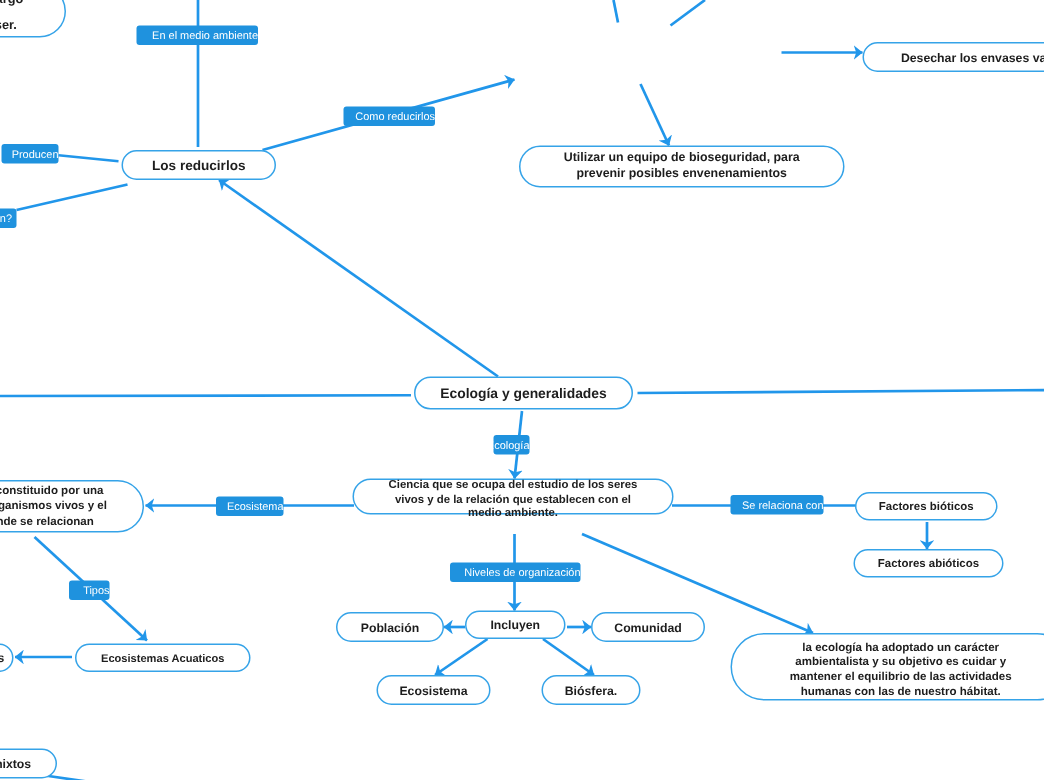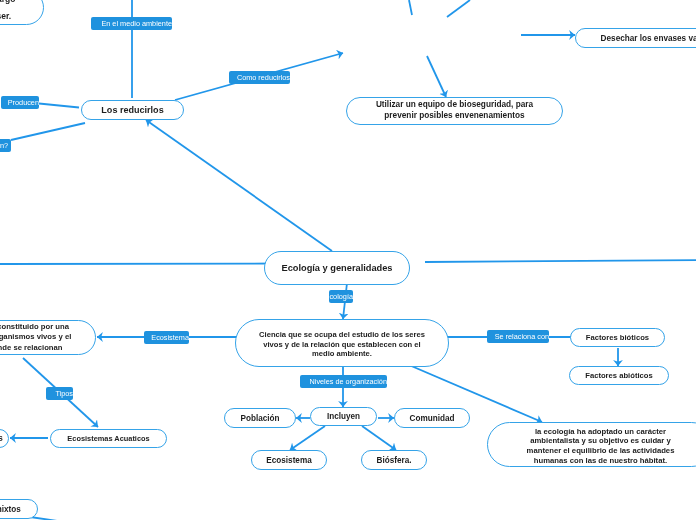--- a/index.html
+++ b/index.html
@@ -66,25 +66,25 @@
 
   <div class="node" style="left:575px;top:28px;width:160px;height:20px;font-size:8.2px">
     <span class="t">Desechar los envases vacío</span>
   </div>
 
   <div class="node" style="left:346px;top:97px;width:217px;height:28px;font-size:8.25px;line-height:10.6px;padding-top:0">
     <span class="t">Utilizar un equipo de bioseguridad, para
 prevenir posibles envenenamientos</span>
   </div>
 
-  <div class="node" style="left:264px;top:251px;width:146px;height:34px;font-size:9.25px">
+  <div class="node" style="left:276px;top:251px;width:146px;height:22px;font-size:9.25px">
     <span class="t">Ecología y generalidades</span>
   </div>
 
-  <div class="node" style="left:235px;top:319px;width:214px;height:48px;font-size:7.6px;line-height:9.7px;padding-top:3px">
+  <div class="node" style="left:235px;top:319px;width:214px;height:24px;font-size:7.6px;line-height:9.7px;padding-top:3px">
     <span class="t">Ciencia que se ocupa del estudio de los seres
 vivos y de la relación que establecen con el
 medio ambiente.</span>
   </div>
 
   <div class="node" style="left:-117px;top:320px;width:213px;height:35px;font-size:7.7px;line-height:10.6px">
     <span class="t">Es un sistema que está constituido por una
 comunidad de seres u organismos vivos y el
 medio ambiente en donde se relacionan</span>
   </div>

